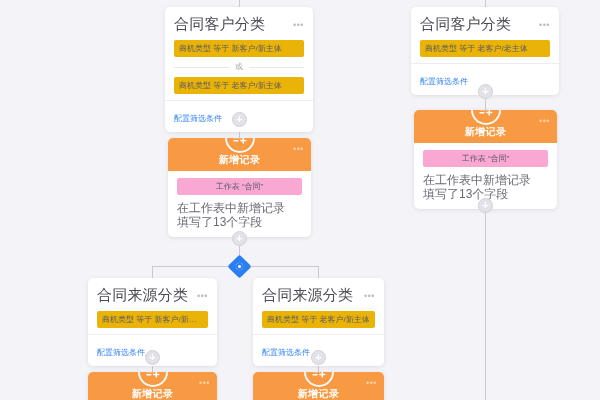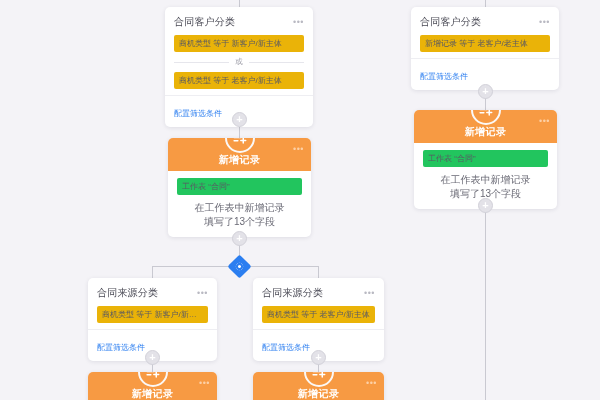--- a/index.html
+++ b/index.html
@@ -81,21 +81,21 @@
   .cond-body {
     padding: 8px 9px 6px 9px;
   }
   .cond-head {
     display: flex;
     align-items: center;
     justify-content: space-between;
     margin-bottom: 6px;
   }
   .cond-title {
-    font-size: 10px;
+    font-size: 15px;
     color: #4a4a55;
     letter-spacing: .2px;
   }
   .dots-icon {
     color: #b9b9c2;
     font-size: 9px;
     letter-spacing: .5px;
     line-height: 6px;
   }
   .cond-row {
@@ -178,34 +178,34 @@
     box-sizing: border-box;
     display: flex;
     align-items: center;
     justify-content: center;
     z-index: 6;
   }
   .act-body {
     padding: 7px 9px 8px 9px;
   }
   .act-row {
-    background: #22c55e;
+    background: #f9a8d4;
     border-radius: 2px;
     padding: 3px 5px;
     font-size: 8px;
     color: #595963;
     margin-bottom: 6px;
     white-space: nowrap;
+    text-align: center;
   }
   .act-line {
-    font-size: 10px;
+    font-size: 12px;
     color: #6a6a75;
     line-height: 14px;
     white-space: nowrap;
-    text-align: center;
   }
 </style>
 </head>
 <body>
 
 <div id="canvas">
 
   <div class="vline" style="left:239px; top:-2px; height:10px;"></div>
   <div class="vline" style="left:239px; top:105px; height:33px;"></div>
   <div class="plus-node" style="left:232px; top:112px;">+</div>
@@ -246,21 +246,21 @@
       <span class="cond-link">配置筛选条件</span>
     </div>
   </div>
 
   <div class="cond-card" style="left:411px; top:7px; width:148px;">
     <div class="cond-body">
       <div class="cond-head">
         <span class="cond-title">合同客户分类</span>
         <span class="dots-icon">•••</span>
       </div>
-      <div class="cond-row">新增记录 等于 老客户/老主体</div>
+      <div class="cond-row">商机类型 等于 老客户/老主体</div>
     </div>
     <div class="cond-foot">
       <span class="cond-link">配置筛选条件</span>
     </div>
   </div>
 
   <div class="act-card" style="left:168px; top:138px; width:143px;">
     <div class="act-head">
       <div class="act-icon">
         <svg width="15" height="15" viewBox="0 0 16 16" aria-hidden="true">

